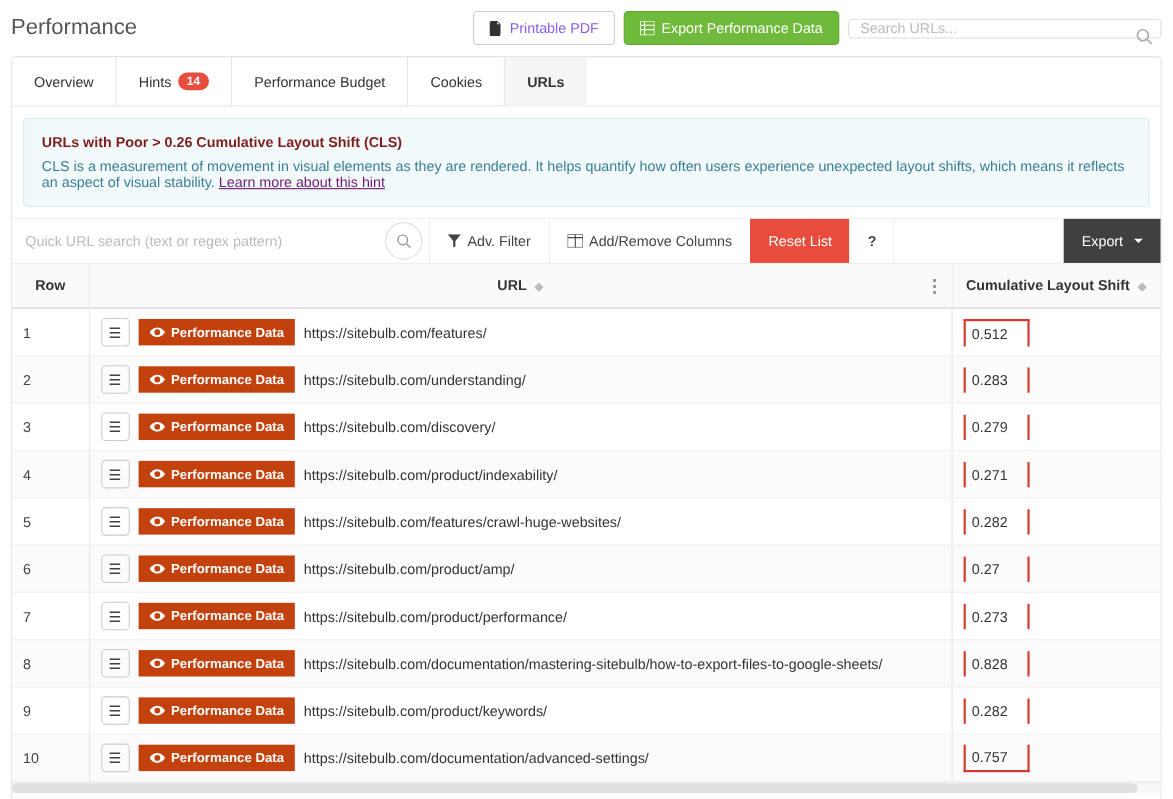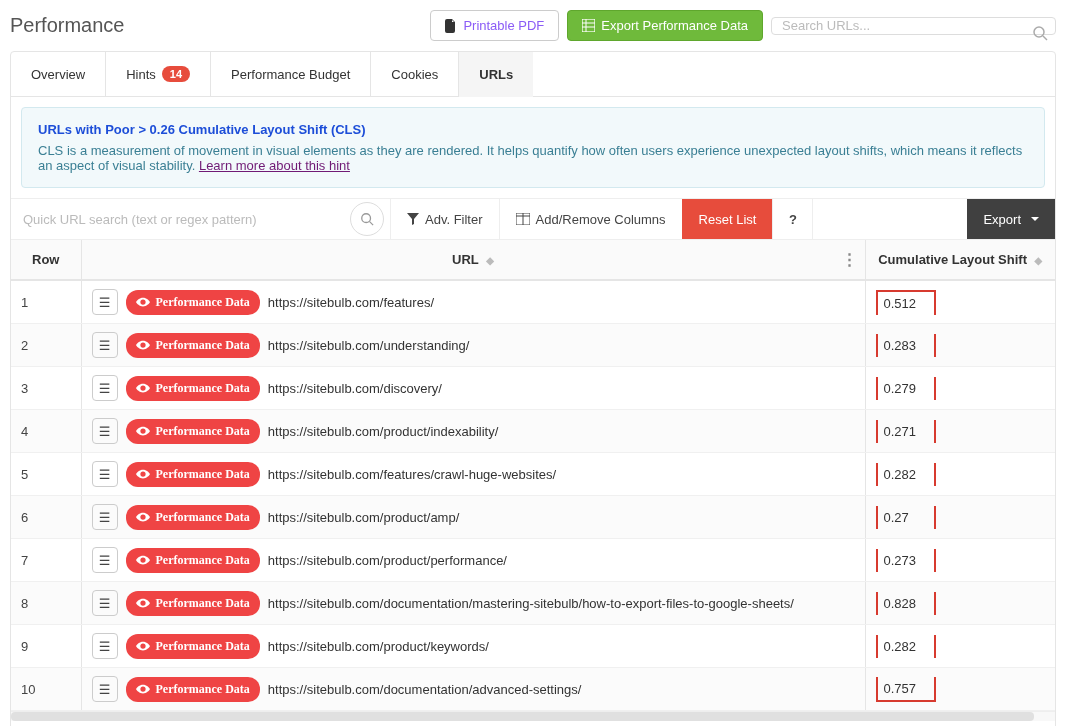--- a/index.html
+++ b/index.html
@@ -16,21 +16,21 @@
   .topbtns { display:flex; gap:8px; }
 
   .panel { border:1px solid #e5e5e5; border-radius:4px; }
   .tabs { display:flex; border-bottom:1px solid #e5e5e5; }
   .tab { padding:14px 20px; border-right:1px solid #e5e5e5; color:#333; cursor:pointer; display:flex; align-items:center; gap:6px; }
   .tab:last-child { border-right:none; }
   .tab.active { background:#f5f5f5; font-weight:600; border-bottom:1px solid #f5f5f5; margin-bottom:-1px;}
   .badge { background:#e74c3c; color:#fff; border-radius:10px; padding:2px 8px; font-size:11px; font-weight:600; }
 
   .hintbox { margin:10px; padding:14px 16px; background:#f2f9fb; border:1px solid #d3e9ef; border-radius:4px; color:#3a7f94; }
-  .hintbox .ht { font-weight:700; color:#1d4ed8; margin-bottom:6px; }
+  .hintbox .ht { font-weight:700; color:#7f1d1d; margin-bottom:6px; }
   .hintbox a { color:#701a75; text-decoration:underline; }
 
   .toolbar { display:flex; align-items:stretch; border:1px solid #eee; border-left:none; border-right:none; margin:0; }
   .toolbar .qsrch { flex:1; position:relative; }
   .toolbar .qsrch input { width:100%; height:40px; border:none; padding:0 40px 0 12px; font-size:13px; color:#555; }
   .toolbar .qsrch input::placeholder,
   .search-wrap input::placeholder { color:#bbb; }
   .toolbar .iconbtn { width:34px; height:34px; border:1px solid #ddd; border-radius:50%; display:flex; align-items:center; justify-content:center; position:absolute; right:6px; top:3px; color:#999; cursor:pointer; }
   .toolbar .tb-btn { border-left:1px solid #eee; padding:0 16px; display:flex; align-items:center; gap:6px; white-space:nowrap; cursor:pointer; color:#444; }
   .toolbar .tb-btn.help { width:40px; justify-content:center; font-weight:700; }
@@ -43,21 +43,21 @@
   table.data th { text-align:center; padding:12px 10px; background:#fafafa; border-bottom:2px solid #e5e5e5; font-weight:600; color:#333; position:relative;}
   table.data td { padding:8px 10px; border-bottom:1px solid #f0f0f0; vertical-align:middle; }
   table.data tr:nth-child(even) td { background:#fbfbfb; }
   .col-row { width:70px; border-right:1px solid #e5e5e5;}
   .col-url { }
   .col-cls { width:190px; border-left:1px solid #e5e5e5;}
   .sortic { color:#bbb; font-size:10px; margin-left:4px; }
   .kebab { position:absolute; right:8px; top:10px; color:#888; font-size:16px; cursor:pointer; letter-spacing:-1px;}
   .urlcell { display:flex; align-items:center; gap:8px; }
   .hamb { width:26px; height:26px; border:1px solid #ccc; border-radius:4px; display:flex; align-items:center; justify-content:center; cursor:pointer; font-size:13px;}
-  .perfbtn { background:#ef4444; color:#fff; border-radius:12px; padding:5px 10px; display:inline-flex; align-items:center; gap:6px; font-size:12px; cursor:pointer; font-weight:600;font-family:Liberation Serif, serif;}
+  .perfbtn { background:#c2410c; color:#fff; border-radius:0; padding:5px 10px; display:inline-flex; align-items:center; gap:6px; font-size:12px; cursor:pointer; font-weight:600;}
   .perfbtn .eye { width:14px; height:14px; }
   .urltxt { color:#333; word-break:break-all; }
   .clsbox { border:2px solid #d73a2f; padding:4px 6px; width:60px; text-align:left; color:#333;}
   tr:first-child .clsbox { border-bottom-width:0; }
   tr:last-child .clsbox  { border-top-width:0; }
   tr:not(:first-child):not(:last-child) .clsbox { border-top-width:0; border-bottom-width:0;}
   
   .hscroll { height:10px; background:#f8f8f8; border-top:1px solid #eee; position:relative; }
   .hscroll .thumb { position:absolute; left:0; top:0; height:100%; width:98%; background:#e0e0e0; border-radius:4px;}
 

